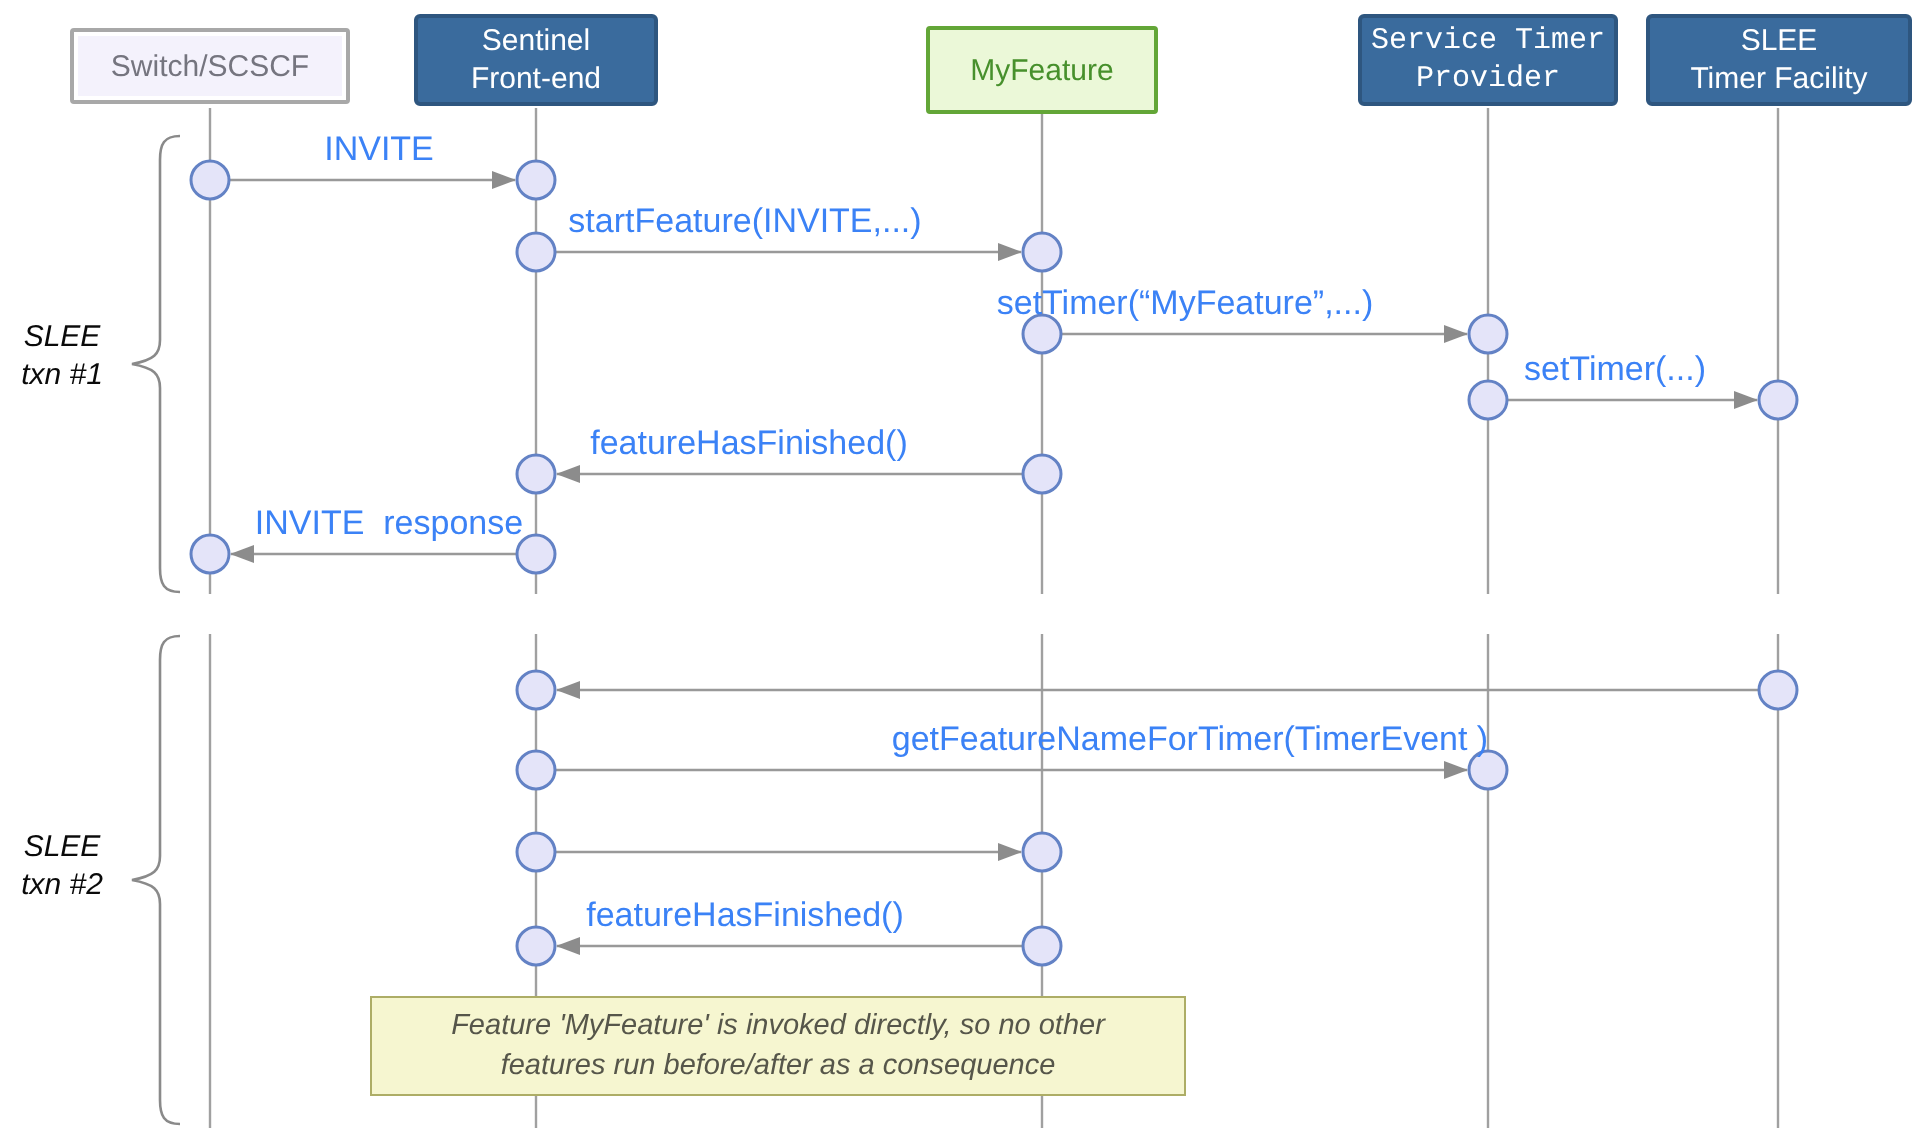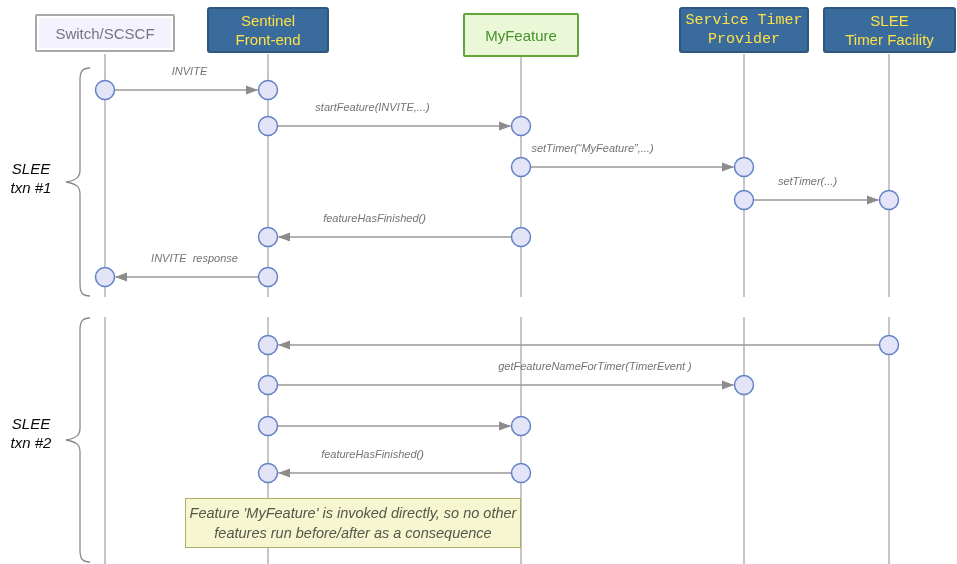--- a/index.html
+++ b/index.html
@@ -19,32 +19,31 @@
     display: flex;
     align-items: center;
     justify-content: center;
     text-align: center;
     font-size: 15px;
     line-height: 19px;
     white-space: pre-line;
     box-sizing: border-box;
     border-radius: 3px;
   }
-  .actor-blue   { background: #3a6b9d; border: 2px solid #2e567f; color: #fde047; }
+  .actor-blue   { background: #3a6b9d; border: 2px solid #2e567f; color: #ffffff; }
   .actor-plain  { background: #f4f2fc; border: 2px solid #a8a8a8; color: #75757f;
                   box-shadow: inset 0 0 0 2px #ffffff; border-radius: 2px; }
   .actor-green  { background: #ebf8d8; border: 2px solid #63a637; color: #47902c;
                   border-radius: 2px; }
 
   .msg-label {
     position: absolute;
     transform: translateX(-50%);
-    font-style: italic;
-    font-size: 11px;
-    color: #737373;
+    font-size: 17px;
+    color: #3b82f6;
     white-space: pre;
   }
 
   .brace-label {
     position: absolute;
     transform: translate(-50%, -50%);
     font-style: italic;
     font-size: 15px;
     line-height: 19px;
     color: #0a0a0a;
@@ -145,17 +144,17 @@
       <div class="msg-label" style="left: 807.5px; top: 175px;">setTimer(...)</div>
       <div class="msg-label" style="left: 374.5px; top: 212px;">featureHasFinished()</div>
       <div class="msg-label" style="left: 194.5px; top: 252px;">INVITE  response</div>
       <div class="msg-label" style="left: 595px; top: 360px;">getFeatureNameForTimer(TimerEvent )</div>
       <div class="msg-label" style="left: 372.5px; top: 448px;">featureHasFinished()</div>
       <div class="brace-label" style="left: 31px; top: 178px;">SLEE
 txn #1</div>
       <div class="brace-label" style="left: 31px; top: 433px;">SLEE
 txn #2</div>
     </div>
-  <div class="note" id="note-box" style="left: 185px; top: 498px; width: 336px; height: 50px;">
+  <div class="note" id="note-box" style="left: 185px; top: 498px; width: 408px; height: 50px;">
     <div class="note-text">Feature 'MyFeature' is invoked directly, so no other
 features run before/after as a consequence</div>
   </div>
 </div>
 
 </body></html>

